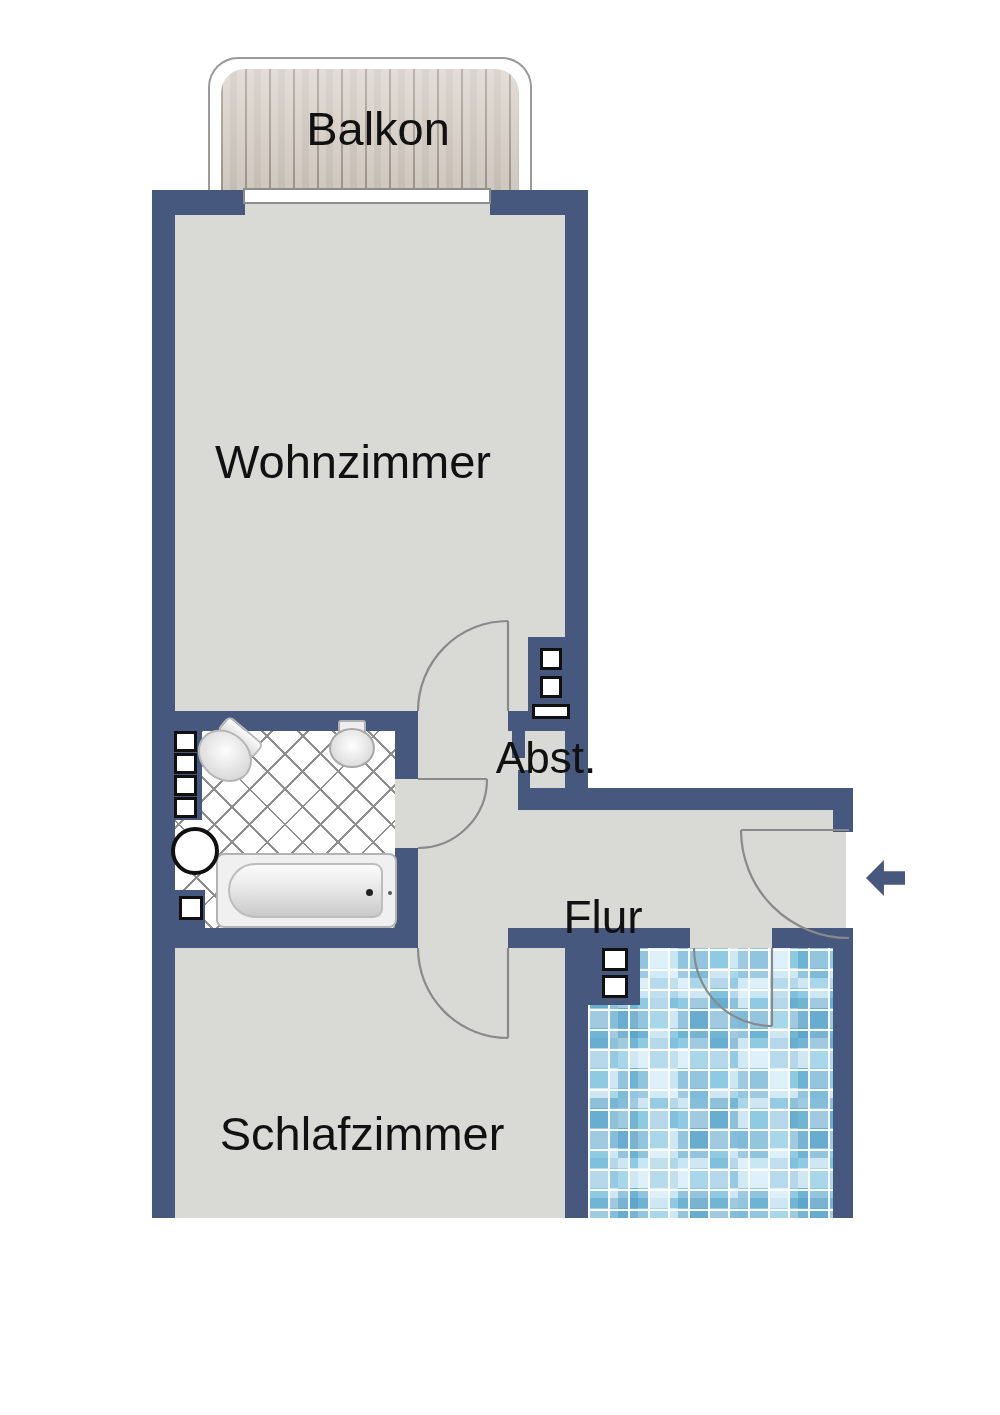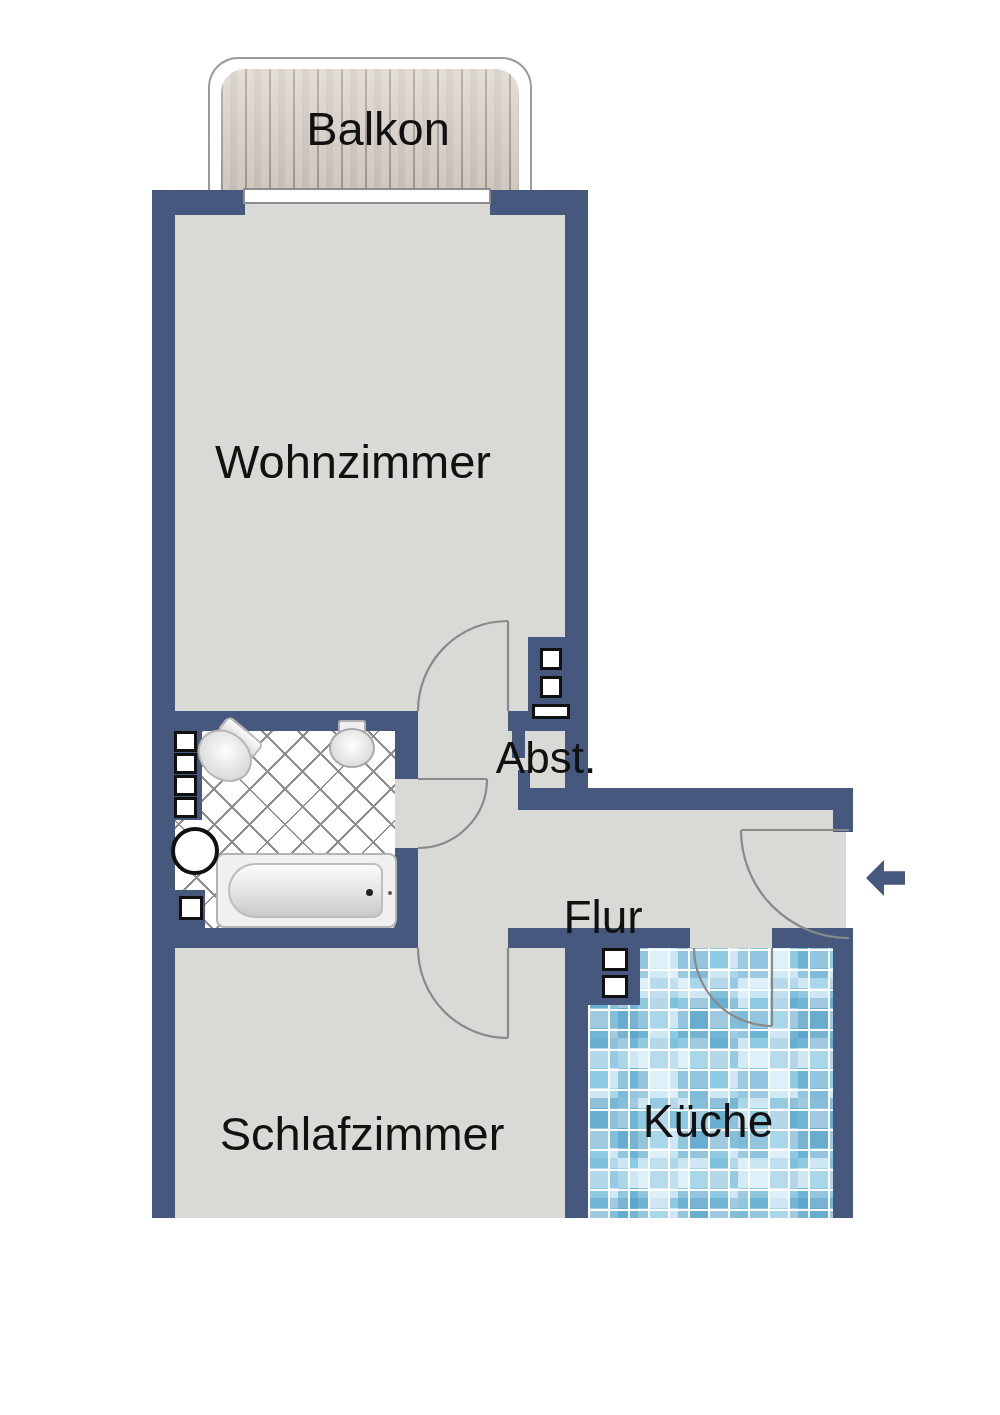--- a/index.html
+++ b/index.html
@@ -156,15 +156,14 @@
     </g>
   </svg>
 
   <div class="abs arrow" style="left:866px;top:860px;width:39px;height:36px;"></div>
 
   <div class="label" style="left:378px;top:128px;font-size:47px;">Balkon</div>
   <div class="label" style="left:353px;top:461px;font-size:47px;">Wohnzimmer</div>
   <div class="label" style="left:522px;top:758px;font-size:44px;margin-left:24px;">Abst.</div>
   <div class="label" style="left:603px;top:873px;font-size:46px;margin-top:44px;">Flur</div>
   <div class="label" style="left:362px;top:1133px;font-size:47px;">Schlafzimmer</div>
-  <div class="label" style="left:708px;top:1121px;font-size:46px;">Küche</div>
 
 </div>
 
 </body></html>

